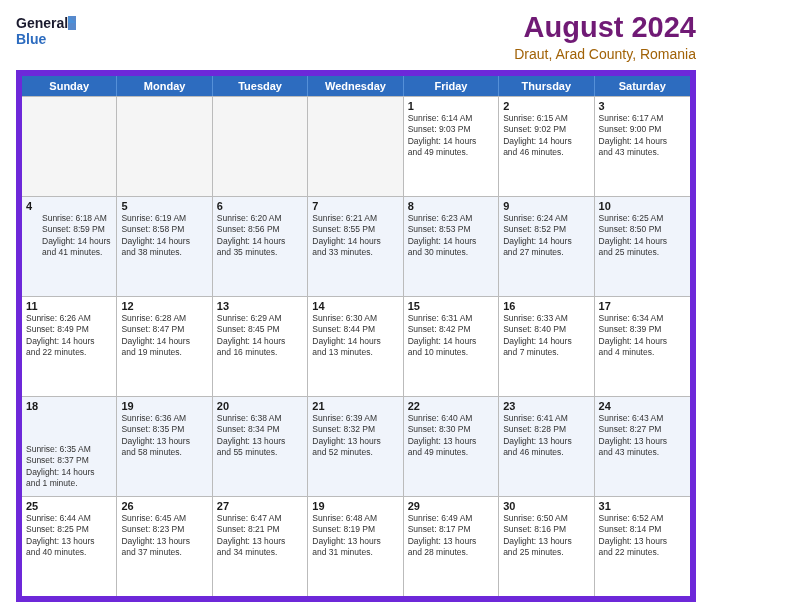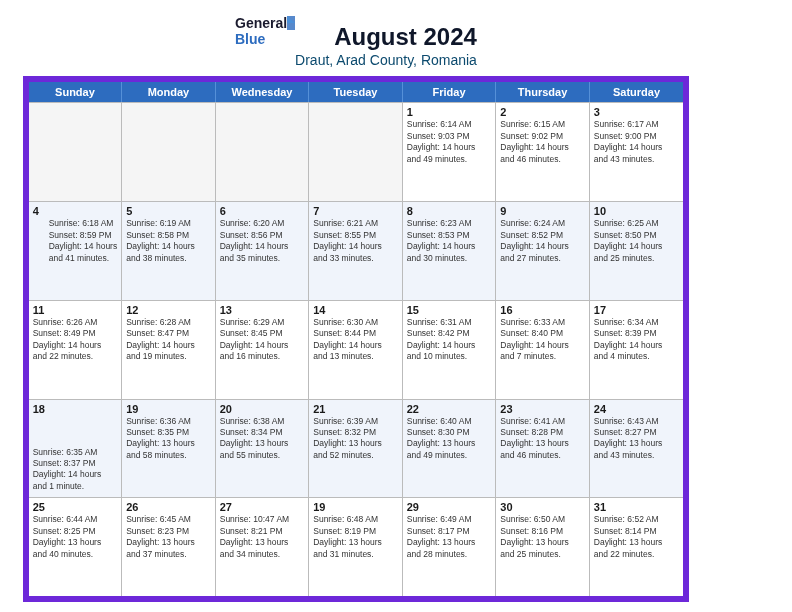--- a/index.html
+++ b/index.html
@@ -9,46 +9,44 @@
       font-family: Arial, sans-serif;
       background: #fff;
       overflow: hidden;
     }
     .page {
       width: 712px;
       height: 612px;
       display: flex;
       flex-direction: column;
       padding: 12px 16px 10px 16px;
-      align-items: center;
     }
     .header {
       display: flex;
       justify-content: space-between;
       align-items: flex-start;
       margin-bottom: 8px;
     }
     .logo {
       display: flex;
       align-items: center;
       gap: 4px;
     }
     .title-block {
       text-align: right;
     }
     .main-title {
-      font-size: 24px;
+      font-size: 29px;
       font-weight: bold;
-      color: #0f172a;
+      color: #701a75;
       line-height: 1.1;
-      margin-top: 12px;
     }
     .sub-title {
       font-size: 14px;
-      color: #0c4a6e;
+      color: #a16207;
       margin-top: 2px;
     }
     .calendar {
       flex: 1;
       display: flex;
       flex-direction: column;
       border: 6px solid #6d28d9;
     }
     .cal-header {
       display: grid;
@@ -115,22 +113,22 @@
     <div class="title-block">
       <div class="main-title">August 2024</div>
       <div class="sub-title">Draut, Arad County, Romania</div>
     </div>
   </div>
 
   <div class="calendar">
     <div class="cal-header">
     <div class="cal-header-cell">Sunday</div>
         <div class="cal-header-cell">Monday</div>
+        <div class="cal-header-cell">Tuesday</div>
         <div class="cal-header-cell">Wednesday</div>
-        <div class="cal-header-cell">Tuesday</div>
         <div class="cal-header-cell">Friday</div>
         <div class="cal-header-cell">Thursday</div>
         <div class="cal-header-cell">Saturday</div>
       </div>
     <div class="cal-body">
     <div class="cal-row">
           <div class="cal-cell empty"></div>
           <div class="cal-cell empty"></div>
           <div class="cal-cell empty"></div>
           <div class="cal-cell empty"></div>
@@ -319,21 +317,21 @@
           </div>
           <div class="cal-cell">
             <div class="day-num">26</div>
             <div class="day-info" style="white-space: pre-line;">Sunrise: 6:45 AM
 Sunset: 8:23 PM
 Daylight: 13 hours
 and 37 minutes.</div>
           </div>
           <div class="cal-cell">
             <div class="day-num">27</div>
-            <div class="day-info" style="white-space: pre-line;">Sunrise: 10:47 AM
+            <div class="day-info" style="white-space: pre-line;">Sunrise: 6:47 AM
 Sunset: 8:21 PM
 Daylight: 13 hours
 and 34 minutes.</div>
           </div>
           <div class="cal-cell">
             <div class="day-num">19</div>
             <div class="day-info" style="white-space: pre-line;">Sunrise: 6:48 AM
 Sunset: 8:19 PM
 Daylight: 13 hours
 and 31 minutes.</div>

